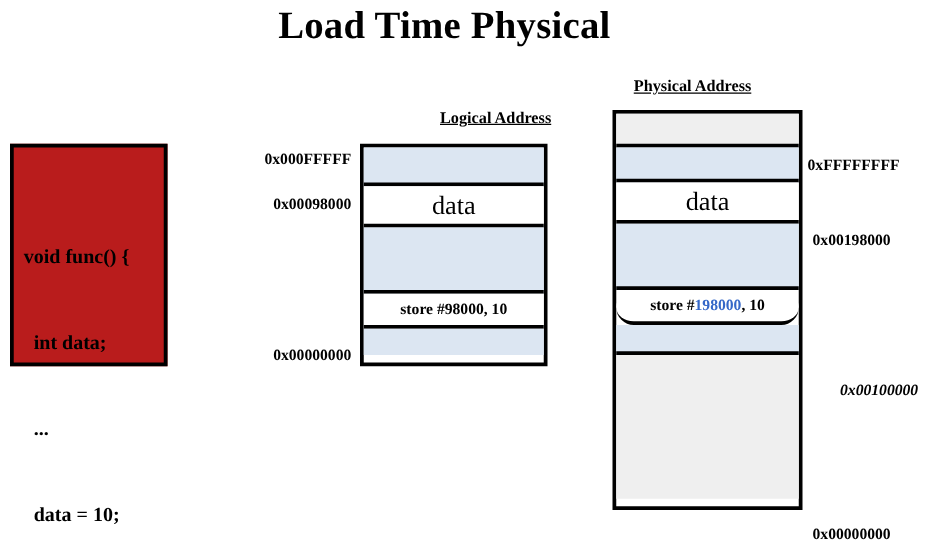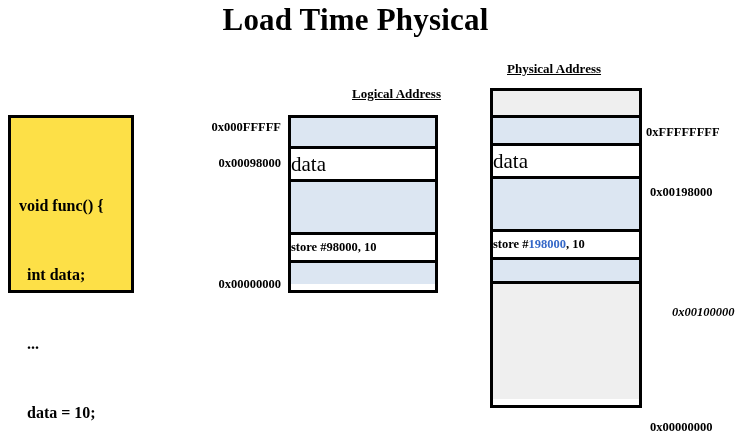--- a/index.html
+++ b/index.html
@@ -29,21 +29,21 @@
     line-height: 40px;
   }
 
   
   #code-box {
     position: absolute;
     left: 8px;
     top: 115px;
     width: 120px;
     height: 172px;
-    background: #fde047;
+    background: #b91c1c;
     border: 3px solid #000000;
     box-sizing: content-box;
   }
   #code-lines {
     position: absolute;
     left: 8px;
     top: 30px;
     font-size: 16px;
     font-weight: bold;
     line-height: 23px;
@@ -64,21 +64,21 @@
     border: 3px solid #000000;
     box-sizing: content-box;
     background: #ffffff;
   }
   .mem-row {
     position: relative;
     border-bottom: 3px solid #000000;
     box-sizing: border-box;
     display: flex;
     align-items: center;
-    justify-content: flex-start;
+    justify-content: center;
     overflow: visible;
     font-family: Liberation Serif, serif;
   }
   .mem-row:last-child { border-bottom: none; }
   .fill-blue  { background: #dce6f2; }
   .fill-white { background: #ffffff; }
   .fill-gray  { background: #efefef; }
 
   .cell-text-big {
     font-size: 21px;
@@ -139,21 +139,21 @@
 
 <div class="col-header" style="left:507px; top:61px;">Physical Address</div>
 
 <div class="mem-table" id="physical-table" style="left:490px; top:88px; width:146px; height:314px;">
   <div class="mem-row fill-gray" style="height:27px;"></div>
   <div class="mem-row fill-blue" style="height:28px;"></div>
   <div class="mem-row fill-white" style="height:33px;">
     <span class="cell-text-big">data</span>
   </div>
   <div class="mem-row fill-blue" style="height:53px;"></div>
-  <div class="mem-row fill-white" style="height:28px;">
+  <div class="mem-row fill-white" style="height:28px;border-radius:14px;">
     <span class="cell-text-small"><span>store #</span><span class="hl-blue">198000</span><span>, 10</span></span>
   </div>
   <div class="mem-row fill-blue" style="height:24px;"></div>
   <div class="mem-row fill-gray" style="height:115px;"></div>
 </div>
 
 <div class="addr-label addr-right" style="left:646px; top:94px;">0xFFFFFFFF</div>
 <div class="addr-label addr-right" style="left:650px; top:154px;">0x00198000</div>
 <div class="addr-label addr-right" style="left:672px; top:274px;font-style:italic;">0x00100000</div>
 <div class="addr-label addr-right" style="left:650px; top:389px;">0x00000000</div>

